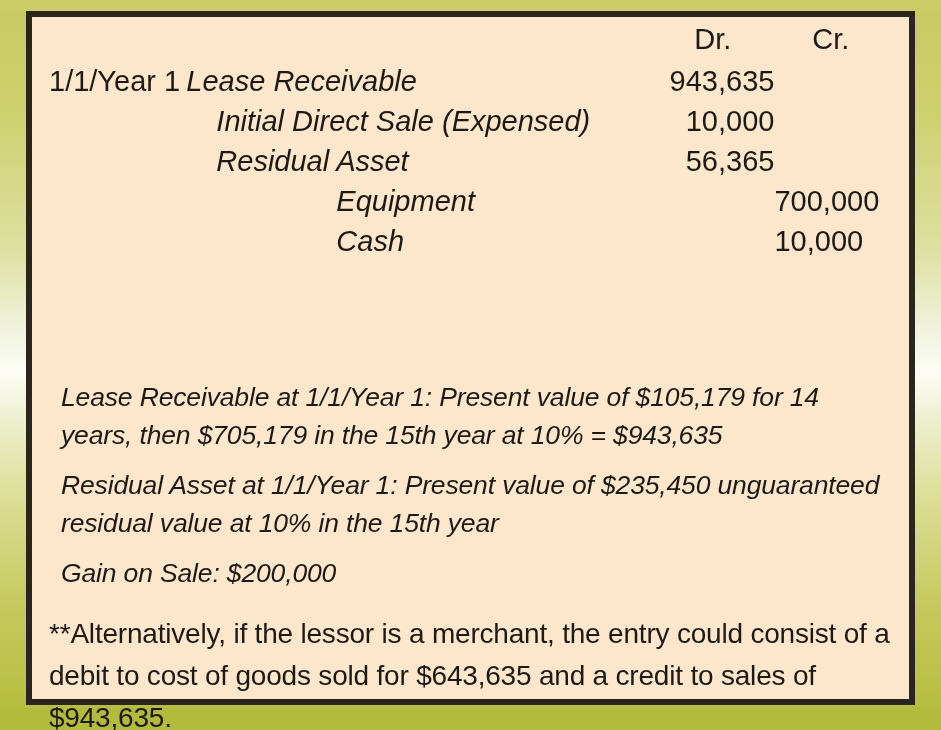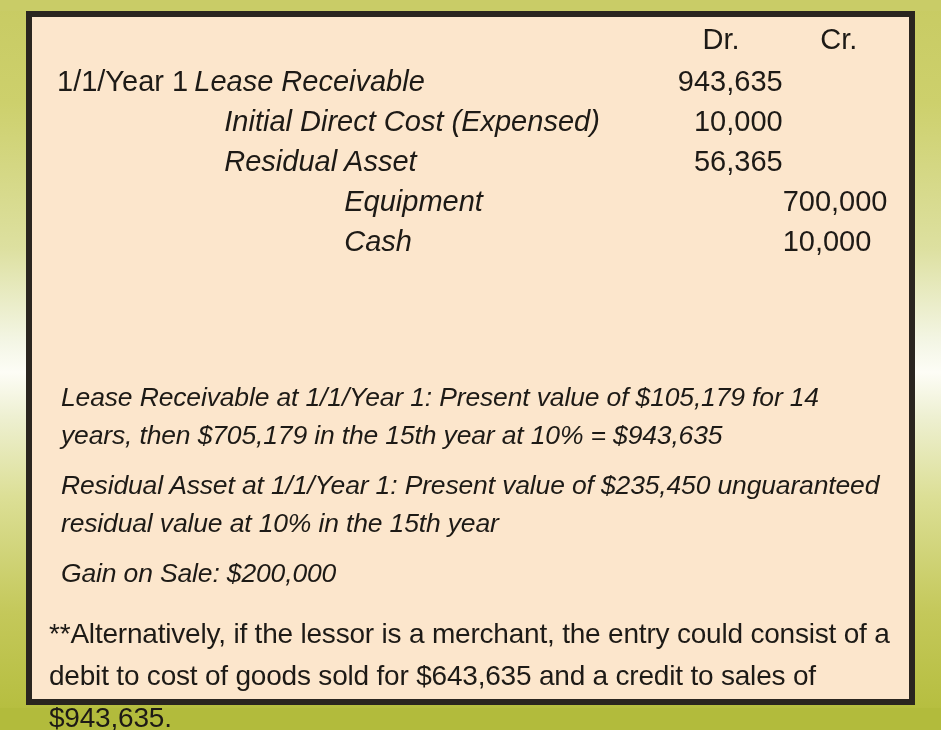--- a/index.html
+++ b/index.html
@@ -58,21 +58,21 @@
   #box-inner {
     position: relative;
     width: 100%;
     height: 100%;
     box-sizing: border-box;
   }
 
   
   .je {
     position: absolute;
-    left: 8px;
+    left: 0;
     top: 0;
     width: 100%;
     border-collapse: collapse;
     color: #1d1a16;
     padding-left: 44px;
   }
   .je td {
     padding: 0;
     font-size: 29px;
     line-height: 40px;
@@ -152,21 +152,21 @@
 
           <tr>
             <td class="col-date">1/1/Year 1</td>
             <td class="col-acct">Lease Receivable</td>
             <td class="col-dr">943,635</td>
             <td class="col-cr"></td>
           </tr>
 
           <tr>
             <td class="col-date"></td>
-            <td class="col-acct indent1">Initial Direct Cost (Expensed)</td>
+            <td class="col-acct indent1">Initial Direct Sale (Expensed)</td>
             <td class="col-dr">10,000</td>
             <td class="col-cr"></td>
           </tr>
 
           <tr>
             <td class="col-date"></td>
             <td class="col-acct indent1">Residual Asset</td>
             <td class="col-dr">56,365</td>
             <td class="col-cr"></td>
           </tr>

